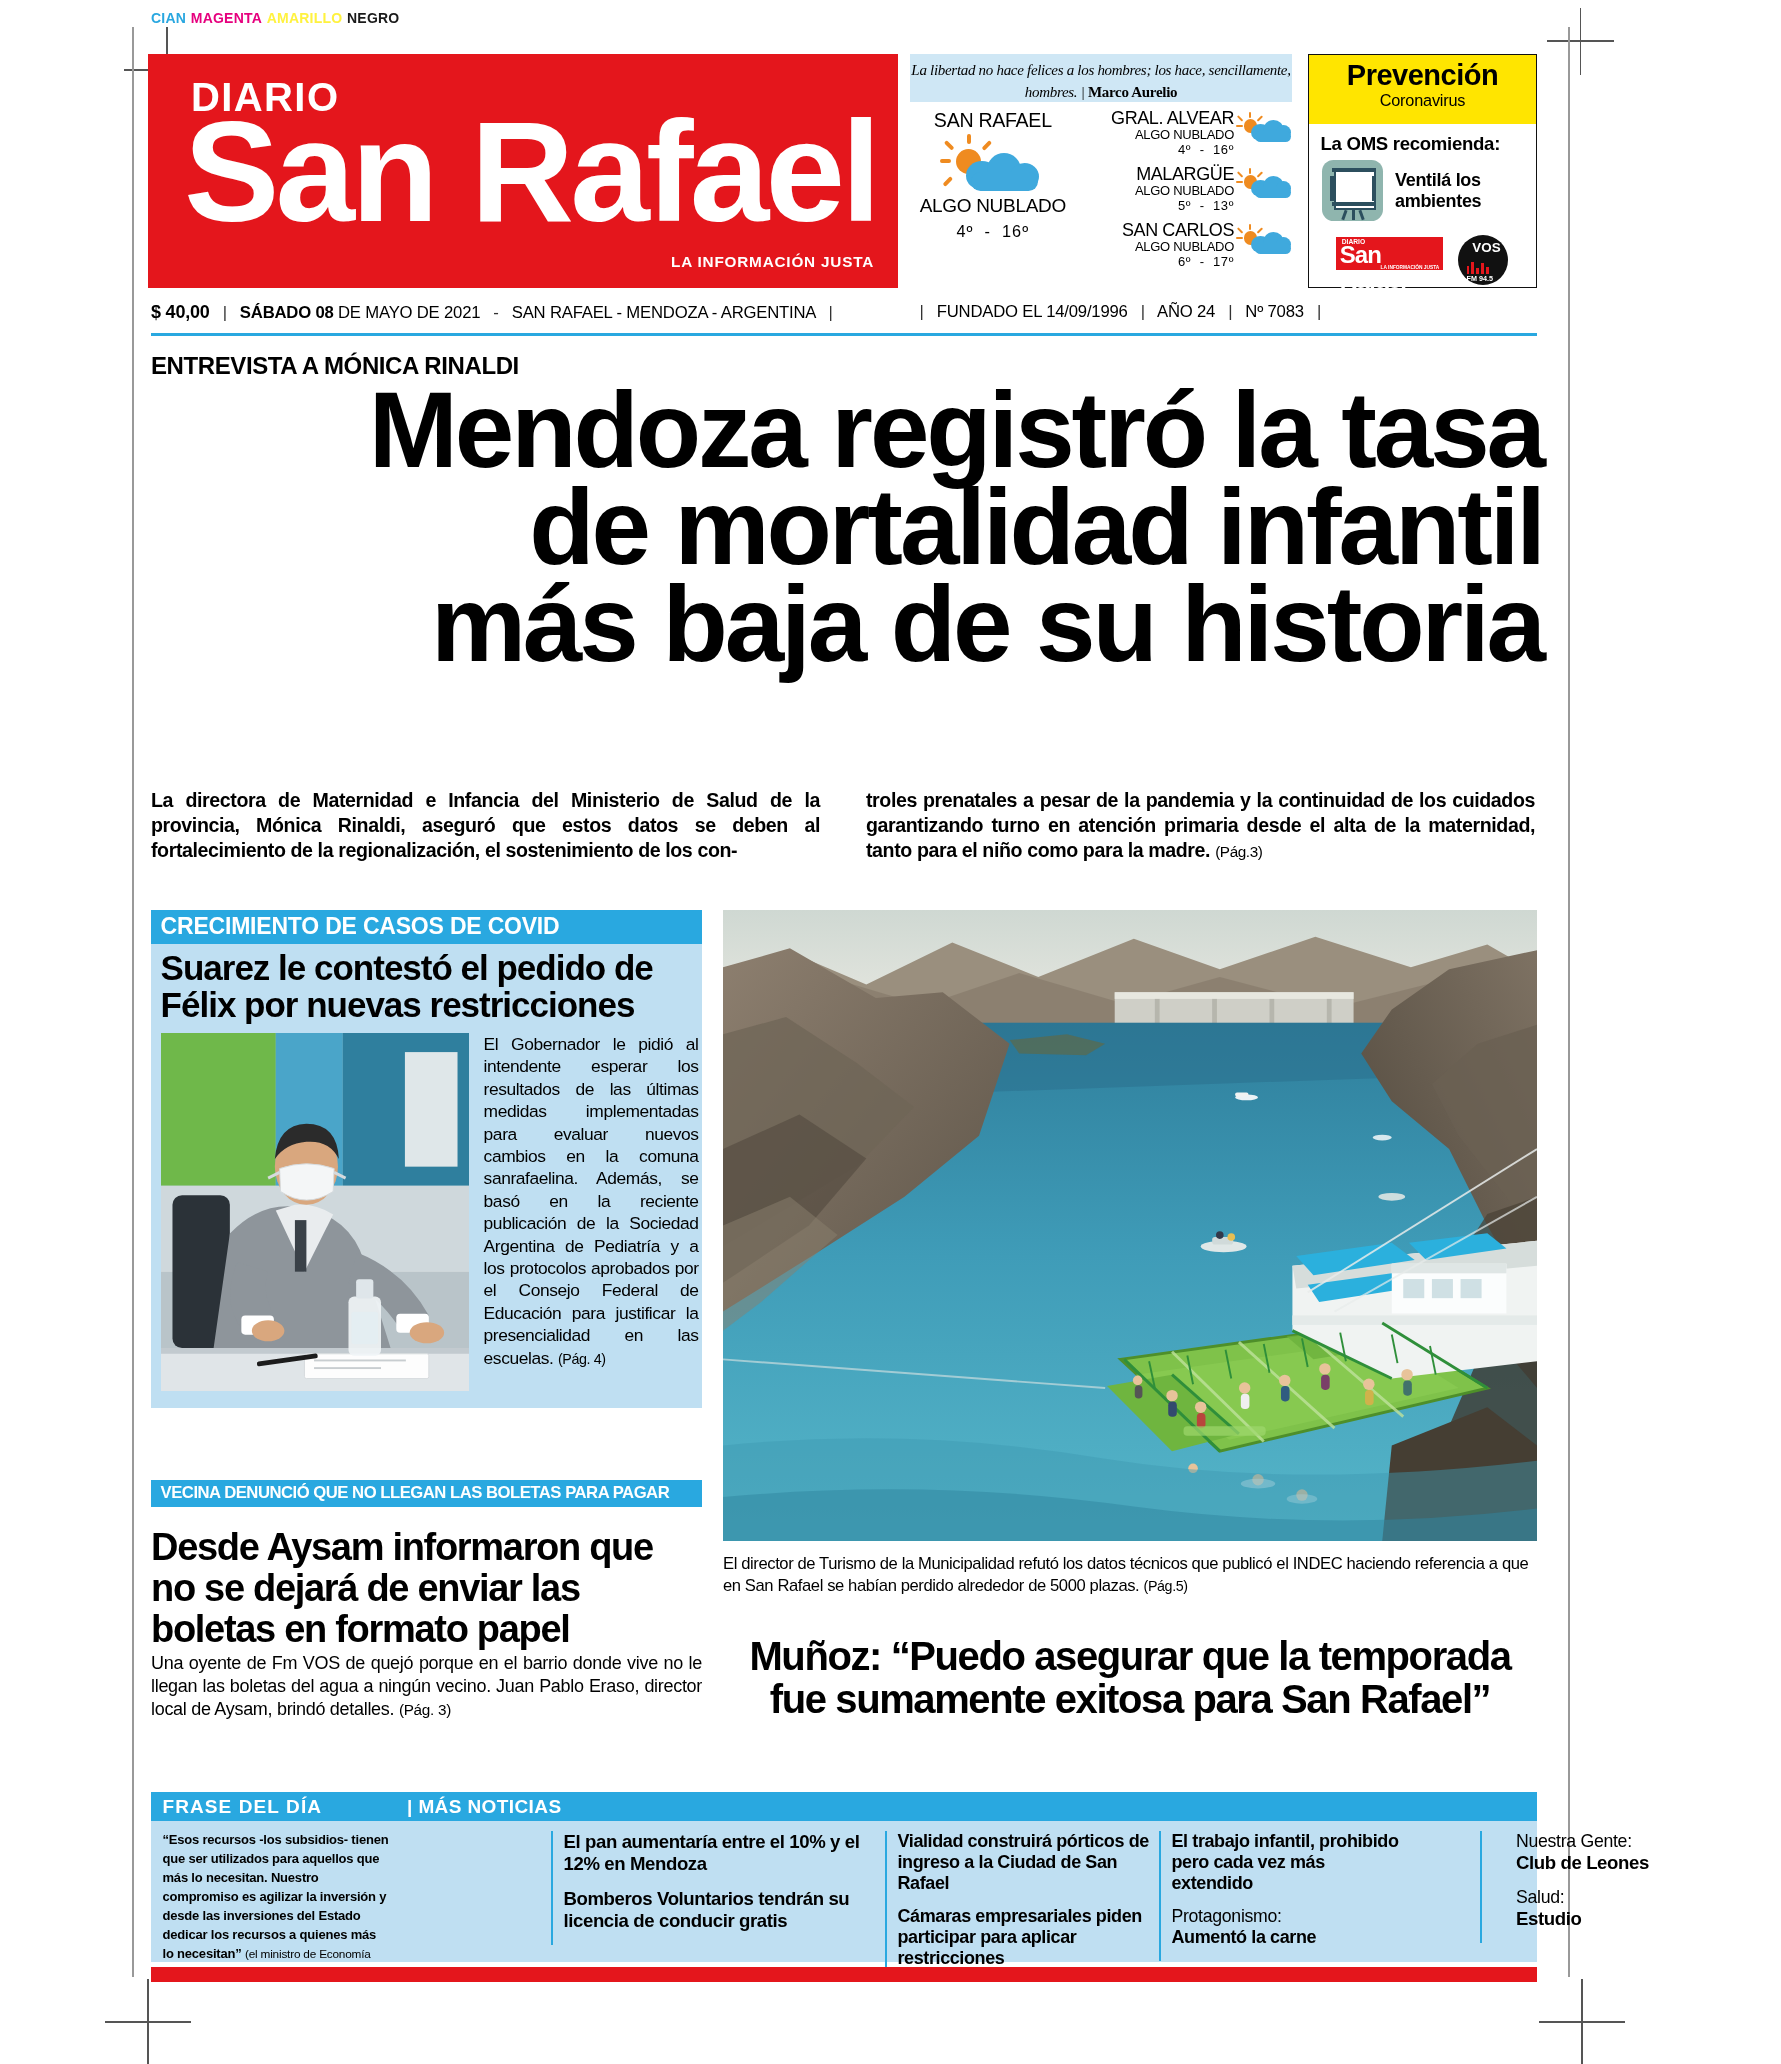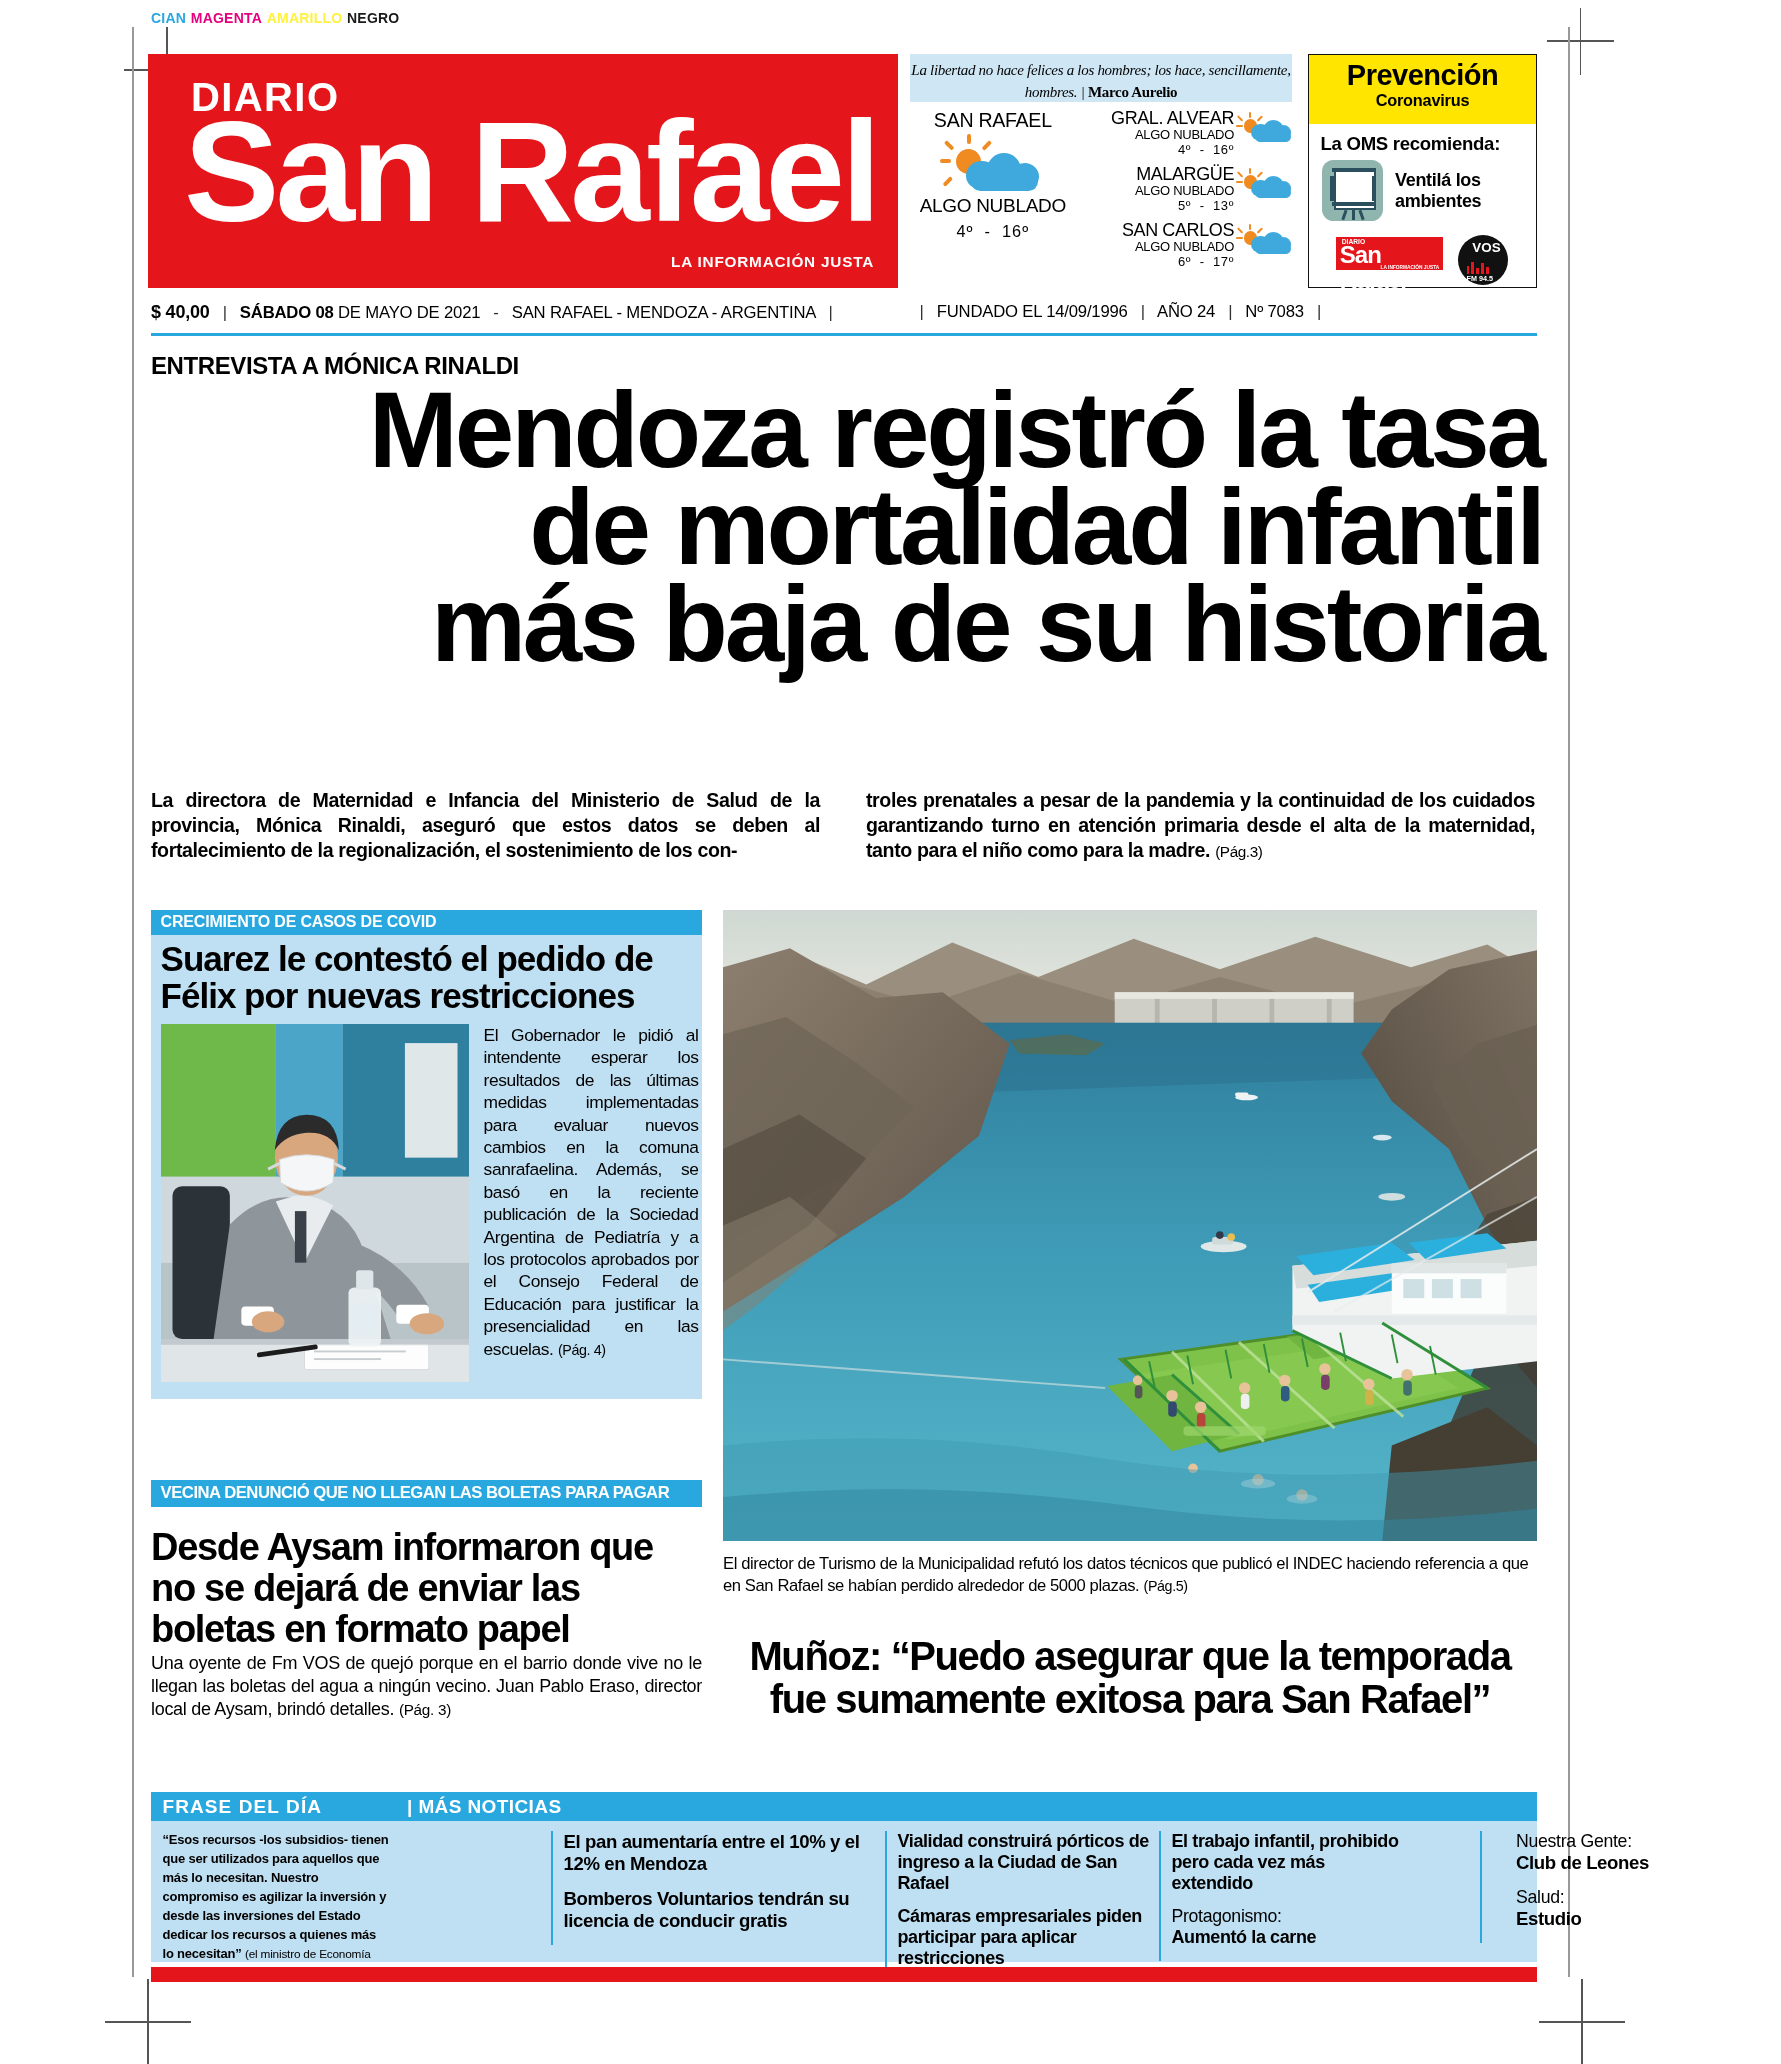--- a/index.html
+++ b/index.html
@@ -45,21 +45,21 @@
   
   .wicon{position:relative;display:inline-block;}
   .wicon .cloud{position:absolute;background:#3fa9dd;border-radius:50%;}
   .wicon .sun{position:absolute;background:#ef8b20;border-radius:50%;}
   .wicon .ray{position:absolute;background:#ef8b20;border-radius:1.9px;}
 
   
   .prev{position:absolute;left:1308px;top:54px;width:229px;height:234px;border:1.9px solid #111;background:#fff;box-sizing:border-box;}
   .prev-top{height:69px;background:#ffe500;text-align:center;padding-top:3.8px;box-sizing:border-box;}
   .prev-title{font-size:29px;font-weight:800;letter-spacing:-0.5px;line-height:32.5px;}
-  .prev-sub{font-size:16.3px;font-weight:700;letter-spacing:-0.2px;line-height:18px;}
+  .prev-sub{font-size:16.3px;font-weight:400;letter-spacing:-0.2px;line-height:18px;}
   .prev-oms{font-size:18.6px;font-weight:800;margin:8.6px 0 0 11.5px;letter-spacing:-0.3px;}
   .prev-mid{position:relative;height:75px;margin-top:5.7px;}
   .prev-ico{position:absolute;left:13.4px;top:0;width:61px;height:61px;background:#8fb5ae;border-radius:11.5px;}
   .prev-ico .win{position:absolute;left:11.5px;top:9.6px;width:38px;height:36px;border:2.9px solid #2c4f5e;background:#fff;}
   .prev-ico .bar{position:absolute;background:#2c4f5e;}
   .prev-txt{position:absolute;left:86px;top:9.6px;font-size:18px;font-weight:800;line-height:21px;letter-spacing:-0.3px;}
   .prev-logos{position:relative;height:46px;margin-top:1.9px;}
   .prev-sr{position:absolute;left:27px;top:0;width:107px;height:32.5px;background:#e4161c;color:#fff;}
   .prev-sr .d{position:absolute;left:5.7px;top:1px;font-size:6.7px;font-weight:800;}
   .prev-sr .n{position:absolute;left:3.8px;top:4.8px;font-size:24px;font-weight:800;letter-spacing:-1px;line-height:25px;}
@@ -84,21 +84,21 @@
            font-size:107px;line-height:97px;font-weight:800;letter-spacing:-3.1px;
            font-family:"Liberation Sans",sans-serif;}
   .lead{position:absolute;left:151px;top:788px;width:1386px;}
   .lead .col{width:669px;font-size:19.6px;line-height:25px;letter-spacing:-0.4px;font-weight:700;text-align:justify;}
   .lead .c1{position:absolute;left:0;top:0;}
   .lead .c2{position:absolute;left:715px;top:0;}
   .lead .pag{font-weight:400;font-size:15.3px;}
 
   
   .lc{position:absolute;left:151px;top:910px;width:551px;}
-  .tagbar{background:#29a8e0;color:#fff;font-size:16px;font-weight:800;letter-spacing:-0.2px;padding:2.9px 7.6px 3.8px 9.6px;}
+  .tagbar{background:#29a8e0;color:#fff;font-size:23px;font-weight:800;letter-spacing:-0.2px;padding:2.9px 7.6px 3.8px 9.6px;}
   .tagbar.small{font-size:16.7px;letter-spacing:-0.5px;}
   .lc-panel{background:#bfdff2;padding:5.7px 9.6px 9.6px 9.6px;}
   .lc-head{font-size:35px;line-height:37px;font-weight:700;letter-spacing:-1px;}
   .lc-body{position:relative;margin-top:9.6px;}
   .lc-photo{position:absolute;left:0;top:0;width:308px;height:358px;overflow:hidden;}
   .lc-text{position:absolute;left:323px;top:0;width:215px;font-size:17.4px;line-height:22.4px;
            letter-spacing:-0.4px;text-align:justify;}
   .lc-text .pag{font-size:14.3px;}
 
   

